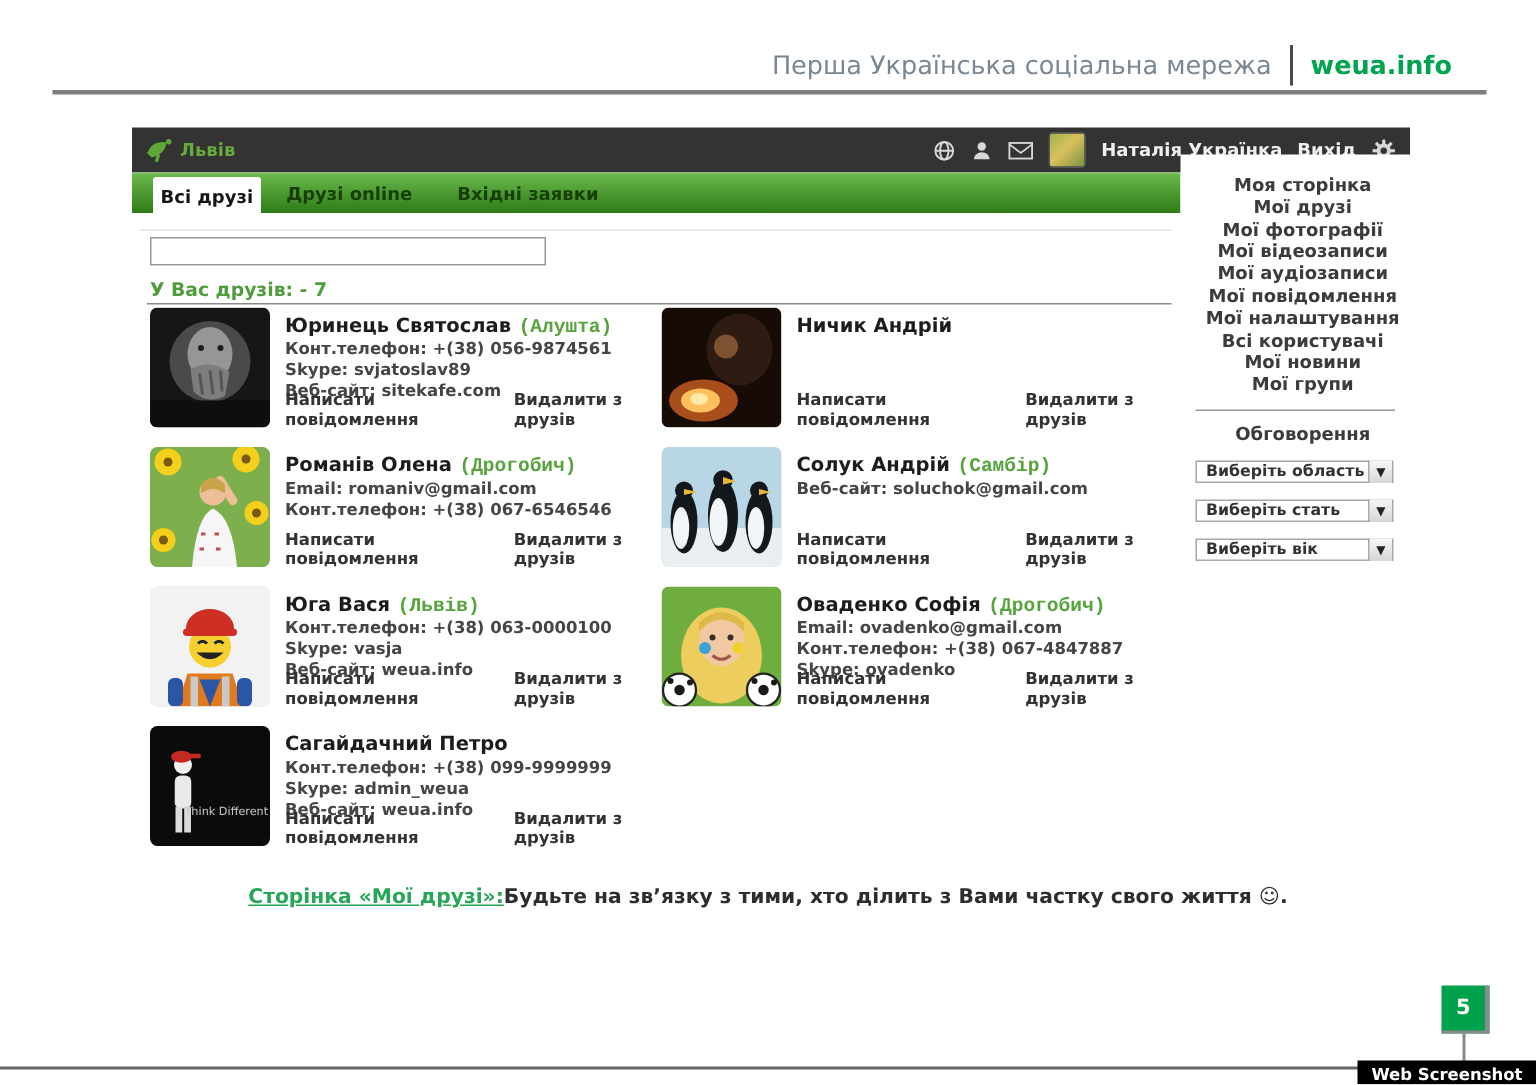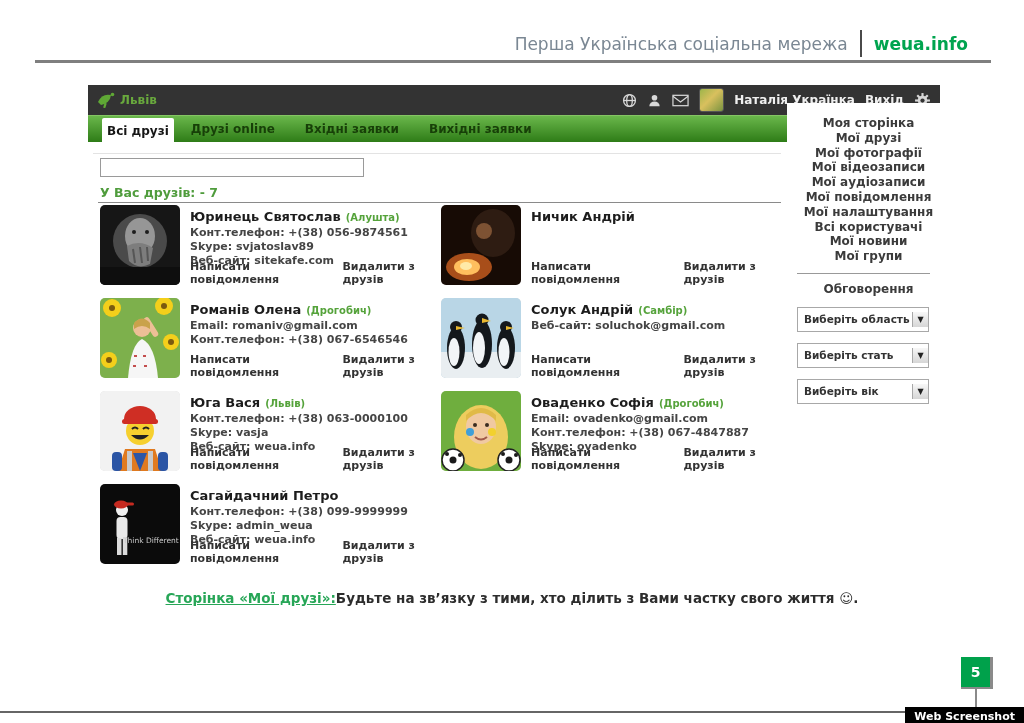--- a/index.html
+++ b/index.html
@@ -52,31 +52,31 @@
 
   .cards{position:absolute;left:12px;top:120px;width:682px;display:grid;
          grid-template-columns:341px 341px;grid-auto-rows:84px;row-gap:9px;}
   .card{position:relative;display:flex;}
   .photo{width:80px;height:80px;border-radius:5px;flex:0 0 80px;overflow:hidden;position:relative;background:#ddd;}
   .photo svg{display:block;}
   .photo-label{position:absolute;left:23px;top:52px;color:#c9c9c9;font-size:7.5px;white-space:nowrap;}
   .info{margin-left:10px;flex:1;position:relative;padding-top:1px;}
   .name-line{margin-bottom:1px;}
   .fname{font-size:13px;font-weight:bold;color:#1c1c1c;}
-  .fcity{font-size:10px;font-weight:bold;color:#55a33b;}
+  .fcity{font-size:13px;font-weight:bold;color:#55a33b;font-family:Liberation Mono, monospace;}
   .detail{font-size:11px;font-weight:bold;color:#454545;line-height:14px;}
   .links{position:absolute;left:0;bottom:3px;display:flex;gap:24px;}
   .flink{font-size:11px;font-weight:bold;color:#333;text-decoration:none;cursor:pointer;}
 
   .sidebar{position:absolute;left:699px;top:18px;width:153px;height:457px;background:#fff;
            box-sizing:border-box;padding:13px 0 0 10px;display:flex;flex-direction:column;text-align:center;}
   .menu-item{font-size:12px;font-weight:bold;color:#3b3b3b;line-height:14.8px;cursor:pointer;}
   .side-rule{width:133px;height:1px;background:#999;margin:9px 0 8px;}
   .side-section{font-size:12px;font-weight:bold;color:#3b3b3b;}
-  .side-select{width:132px;height:25px;border:1px solid #a8a8a8;margin-top:11px;display:flex;
+  .side-select{width:132px;height:15px;border:1px solid #a8a8a8;margin-top:11px;display:flex;
                align-items:center;justify-content:space-between;box-sizing:border-box;
                padding-left:6px;background:#fff;cursor:pointer;}
   .side-select-label{font-size:10.5px;font-weight:bold;color:#333;}
   .select-btn{width:15px;height:15px;background:linear-gradient(#f7f7f7,#d6d6d6);
               border-left:1px solid #a8a8a8;display:flex;align-items:center;justify-content:center;
               font-size:8px;color:#222;}
 </style>
 </head>
 <body>
 
@@ -139,21 +139,20 @@
               <circle cx="8" cy="8" r="2" fill="#333"></circle>
             </svg>
         </span>
       </div>
     </div>
 
     <div class="tabs">
       <span class="tab active">Всі друзі</span>
       <span class="tab">Друзі online</span>
       <span class="tab">Вхідні заявки</span>
-      <span class="tab">Вихідні заявки</span>
     </div>
 
     <div class="content-topline"></div>
     <input class="search" value="" style="">
     <div class="count">У Вас друзів: - 7</div>
     <div class="count-rule"></div>
 
     <div class="cards">
 
       <div class="card">

